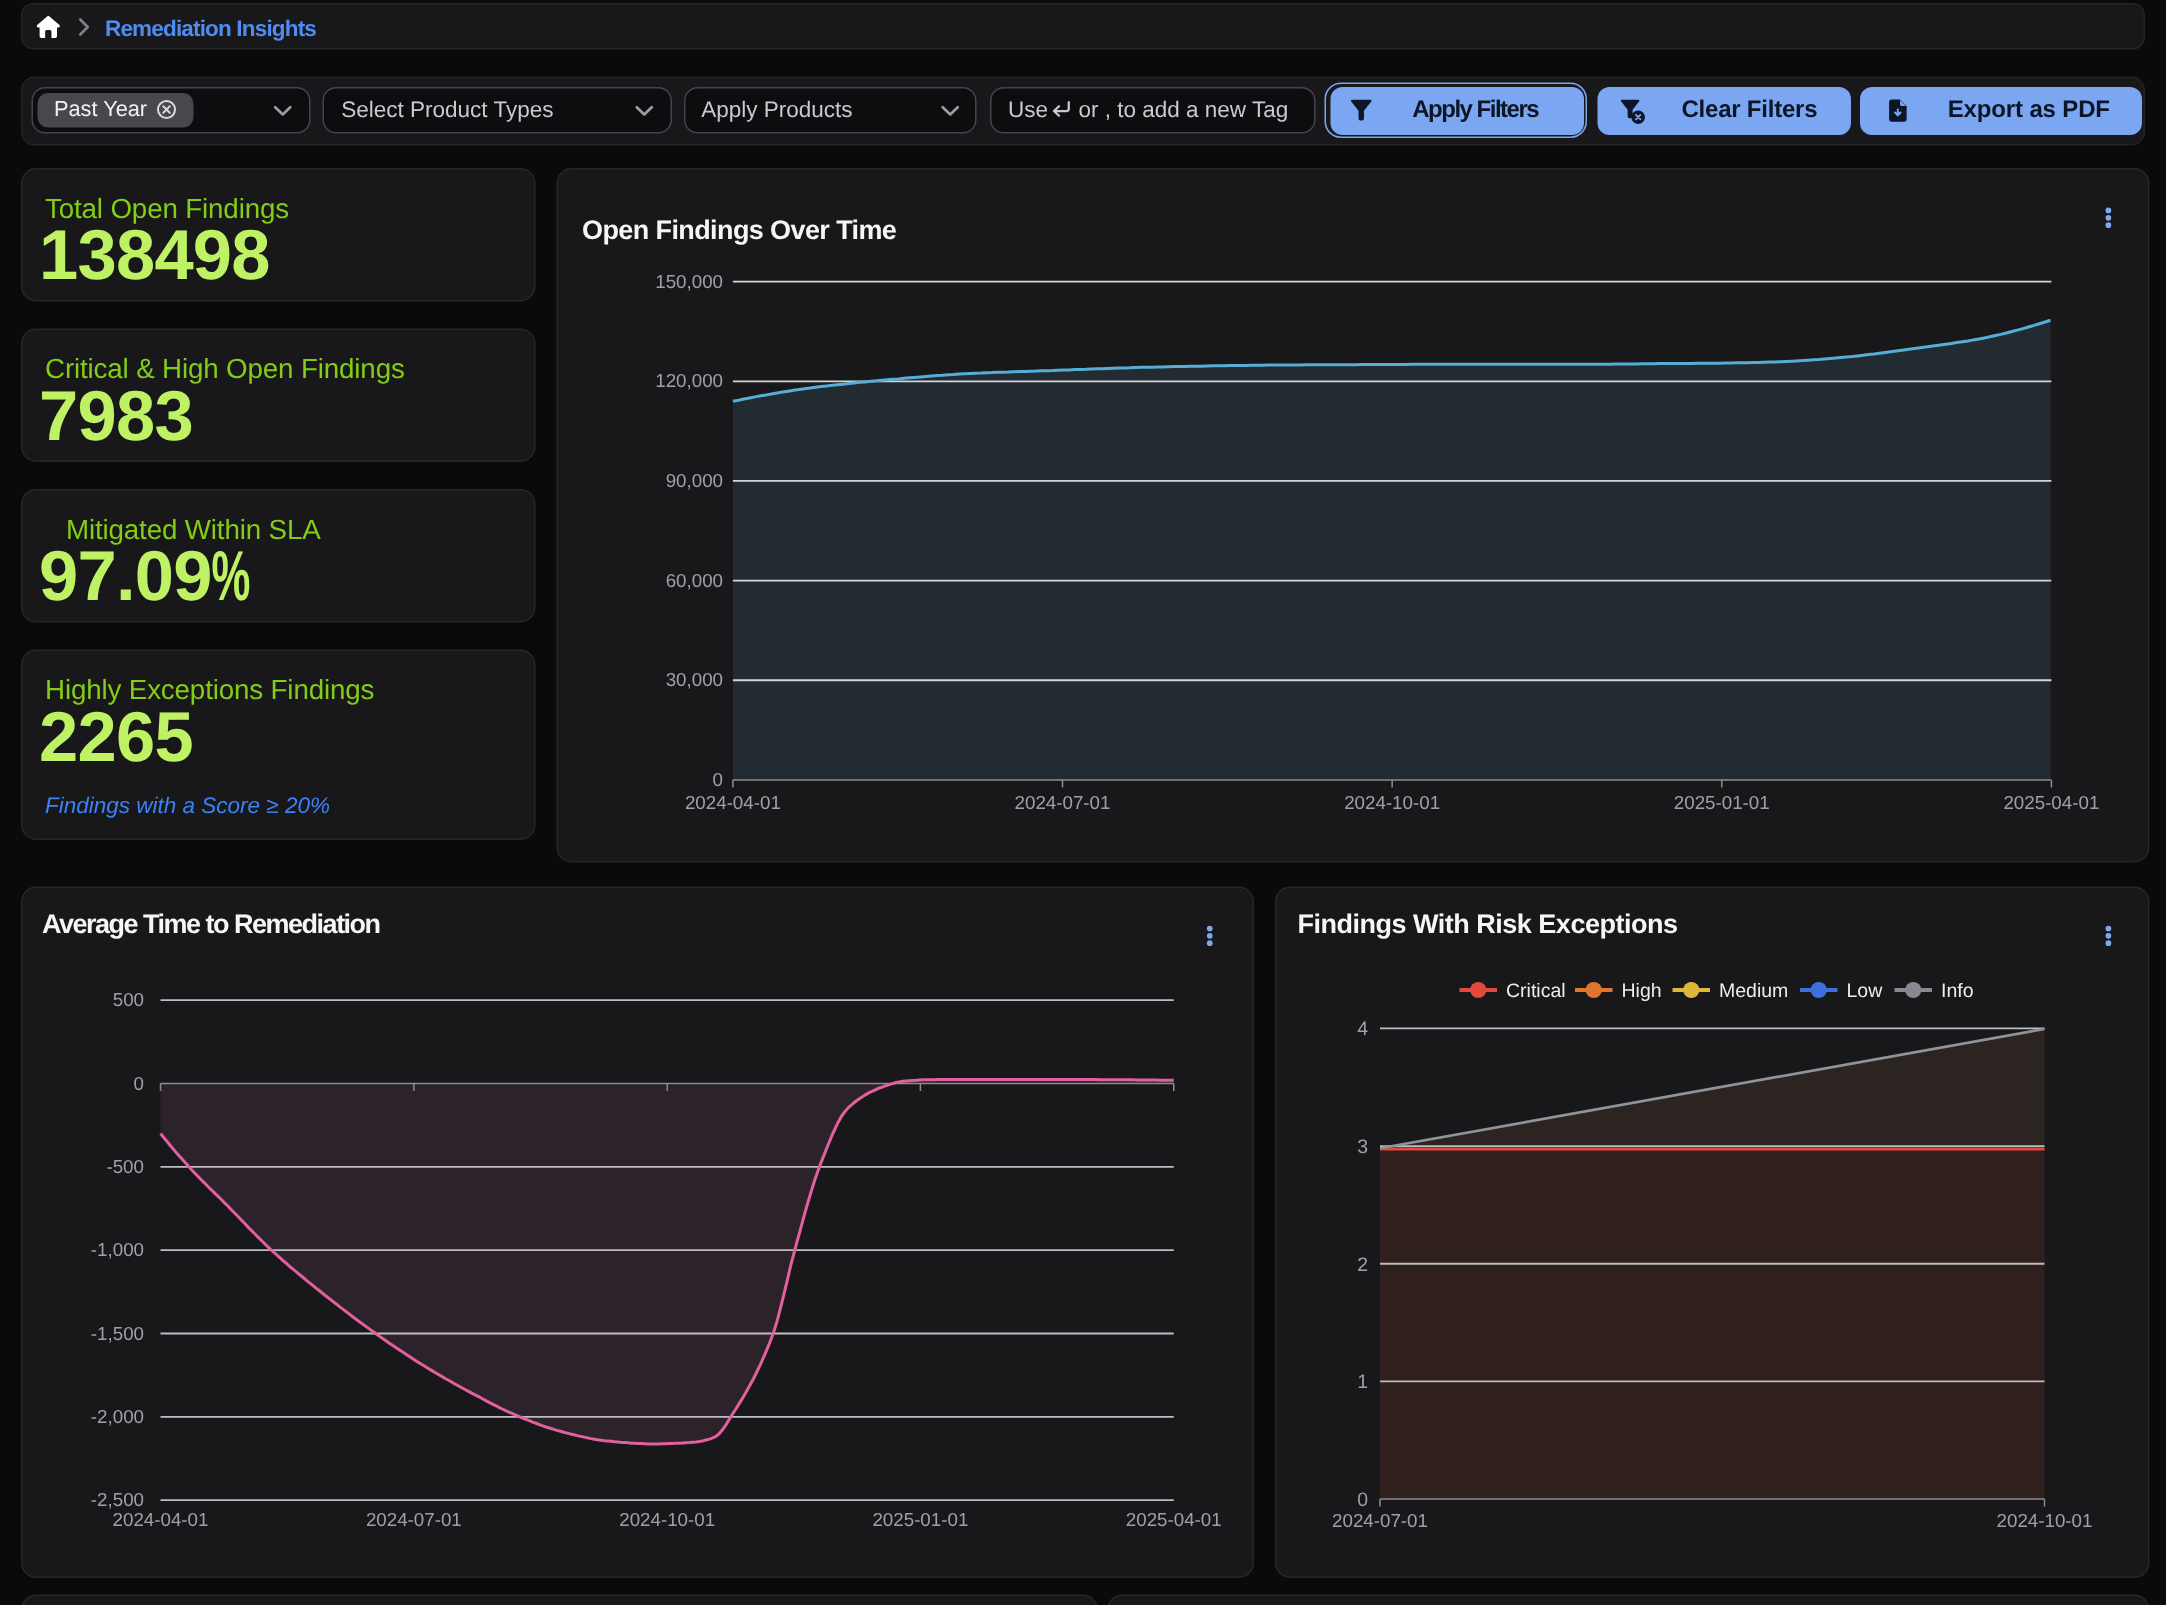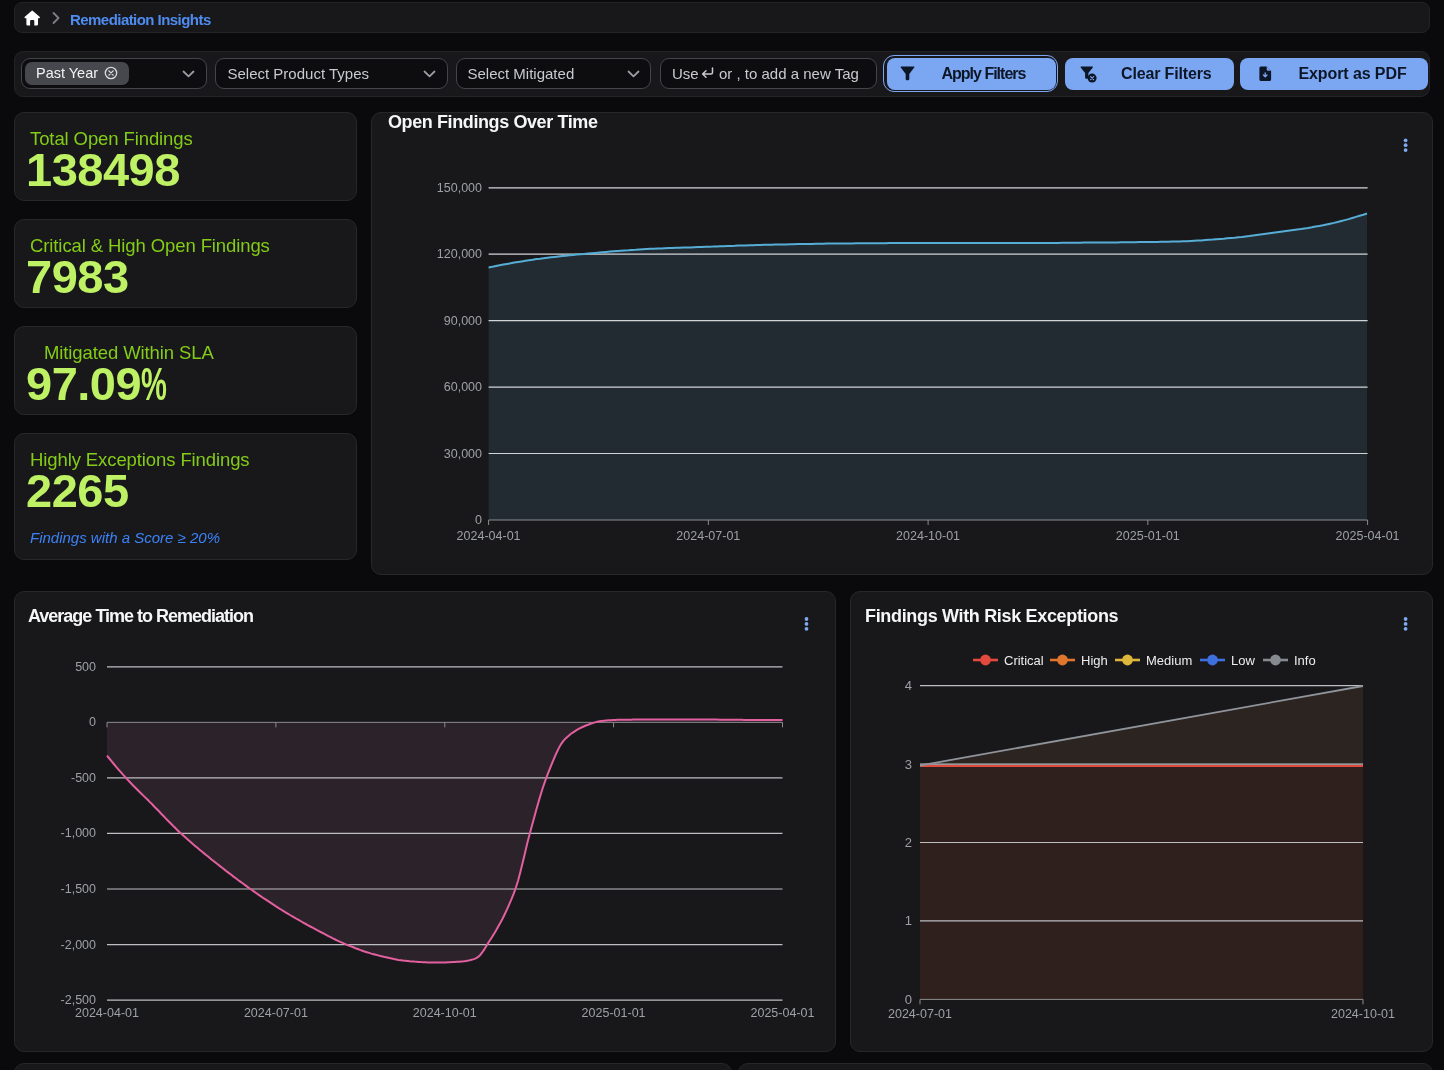--- a/index.html
+++ b/index.html
@@ -40,21 +40,21 @@
   <polyline points="1.5,1.5 6.5,6.3 11.5,1.5" fill="none" stroke="#9b9da1" stroke-width="1.8" stroke-linecap="round" stroke-linejoin="round"></polyline>
 </svg>
 
 <div class="selbox" style="left:215px;top:57.5px;width:232.5px;height:31.5px;"></div>
 <div class="seltxt" style="left:227.5px;top:57.5px;">Select Product Types</div>
 <svg class="abs" style="left:423px;top:70px;" width="13" height="8" viewBox="0 0 13 8">
   <polyline points="1.5,1.5 6.5,6.3 11.5,1.5" fill="none" stroke="#9b9da1" stroke-width="1.8" stroke-linecap="round" stroke-linejoin="round"></polyline>
 </svg>
 
 <div class="selbox" style="left:455.5px;top:57.5px;width:195.5px;height:31.5px;"></div>
-<div class="seltxt" style="left:467.5px;top:57.5px;">Select Mitigated</div>
+<div class="seltxt" style="left:467.5px;top:57.5px;">Apply Products</div>
 <svg class="abs" style="left:627px;top:70px;" width="13" height="8" viewBox="0 0 13 8">
   <polyline points="1.5,1.5 6.5,6.3 11.5,1.5" fill="none" stroke="#9b9da1" stroke-width="1.8" stroke-linecap="round" stroke-linejoin="round"></polyline>
 </svg>
 
 <div class="selbox" style="left:659.5px;top:57.5px;width:217px;height:31.5px;"></div>
 <div class="seltxt" style="left:672px;top:57.5px;">Use </div>
 <svg class="abs" style="left:700px;top:66px;" width="15" height="13" viewBox="0 0 15 13">
   <path d="M12.5 2 L12.5 6.5 Q12.5 8 11 8 L3.5 8 M6 4.8 L2.6 8 L6 11.2" fill="none" stroke="#c8cacd" stroke-width="1.5" stroke-linecap="round" stroke-linejoin="round"></path>
 </svg>
 <div class="seltxt" style="left:719px;top:57.5px;">or , to add a new Tag</div>
@@ -87,21 +87,21 @@
 <div class="stitle" style="top:235px;left:30px;">Critical &amp; High Open Findings</div>
 <div class="snum" style="top:252.7px;left:26px;">7983</div>
 <div class="card" style="left:14px;top:326px;width:343px;height:89px;"></div>
 <div class="stitle" style="top:342px;left:44px;text-align:center;">Mitigated Within SLA</div>
 <div class="snum" style="top:359.7px;left:26px;">97.09<span style="display:inline-block;transform:scaleX(0.62);transform-origin:left;margin-right:-15px;">%</span></div>
 <div class="card" style="left:14px;top:433px;width:343px;height:127px;"></div>
 <div class="stitle" style="top:449px;left:30px;">Highly Exceptions Findings</div>
 <div class="snum" style="top:466.7px;left:26px;">2265</div>
 <div class="abs" style="left:30px;top:529px;font-size:15px;font-style:italic;color:#3b82f6;">Findings with a Score ≥ 20%</div>
 <div class="card" style="left:371px;top:112px;width:1062px;height:463px;"></div>
-<div class="ctitle" style="left:388px;top:112px;letter-spacing:-0.4px;">Open Findings Over Time</div>
+<div class="ctitle" style="left:388px;top:143px;letter-spacing:-0.4px;">Open Findings Over Time</div>
 <svg class="abs" style="left:371px;top:112px;" width="1062" height="463" viewBox="0 0 1062 463">
     <path d="M117.6,155.5 L121.3,154.8 L125.0,154.0 L128.6,153.3 L132.3,152.6 L136.0,151.9 L139.7,151.3 L143.3,150.6 L147.0,150.0 L150.7,149.4 L154.4,148.8 L158.0,148.2 L161.7,147.7 L165.4,147.1 L169.1,146.7 L172.7,146.2 L176.4,145.7 L180.1,145.3 L183.8,144.9 L187.4,144.5 L191.1,144.1 L194.8,143.7 L198.5,143.3 L202.1,142.9 L205.8,142.6 L209.5,142.2 L213.2,141.9 L216.8,141.5 L220.5,141.2 L224.2,140.9 L227.9,140.6 L231.5,140.2 L235.2,139.9 L238.9,139.6 L242.6,139.3 L246.2,139.0 L249.9,138.7 L253.6,138.4 L257.3,138.2 L260.9,137.9 L264.6,137.7 L268.3,137.4 L272.0,137.2 L275.6,137.0 L279.3,136.8 L283.0,136.7 L286.7,136.5 L290.3,136.4 L294.0,136.2 L297.7,136.1 L301.4,136.0 L305.0,135.8 L308.7,135.7 L312.4,135.6 L316.1,135.5 L319.7,135.4 L323.4,135.2 L327.1,135.1 L330.8,135.0 L334.4,134.8 L338.1,134.7 L341.8,134.6 L345.5,134.4 L349.1,134.3 L352.8,134.2 L356.5,134.0 L360.2,133.9 L363.8,133.8 L367.5,133.6 L371.2,133.5 L374.9,133.4 L378.5,133.3 L382.2,133.2 L385.9,133.0 L389.6,132.9 L393.2,132.8 L396.9,132.8 L400.6,132.7 L404.3,132.6 L407.9,132.5 L411.6,132.4 L415.3,132.4 L419.0,132.3 L422.7,132.2 L426.3,132.1 L430.0,132.1 L433.7,132.0 L437.4,131.9 L441.0,131.9 L444.7,131.8 L448.4,131.7 L452.1,131.7 L455.7,131.6 L459.4,131.6 L463.1,131.5 L466.8,131.5 L470.4,131.5 L474.1,131.4 L477.8,131.4 L481.5,131.4 L485.1,131.3 L488.8,131.3 L492.5,131.3 L496.2,131.3 L499.8,131.2 L503.5,131.2 L507.2,131.2 L510.9,131.2 L514.5,131.2 L518.2,131.1 L521.9,131.1 L525.6,131.1 L529.2,131.1 L532.9,131.1 L536.6,131.0 L540.3,131.0 L543.9,131.0 L547.6,131.0 L551.3,131.0 L555.0,131.0 L558.6,131.0 L562.3,131.0 L566.0,131.0 L569.7,130.9 L573.3,130.9 L577.0,130.9 L580.7,130.9 L584.4,130.9 L588.0,130.9 L591.7,130.9 L595.4,130.9 L599.1,130.9 L602.7,130.9 L606.4,130.9 L610.1,130.9 L613.8,130.9 L617.4,130.9 L621.1,130.9 L624.8,130.9 L628.5,130.9 L632.1,130.9 L635.8,130.9 L639.5,130.9 L643.2,130.9 L646.8,130.9 L650.5,130.9 L654.2,130.9 L657.9,130.9 L661.5,130.9 L665.2,130.9 L668.9,130.9 L672.6,130.9 L676.2,130.9 L679.9,130.9 L683.6,130.9 L687.3,130.9 L690.9,130.8 L694.6,130.8 L698.3,130.8 L702.0,130.8 L705.7,130.7 L709.3,130.7 L713.0,130.6 L716.7,130.6 L720.4,130.6 L724.0,130.5 L727.7,130.5 L731.4,130.5 L735.1,130.4 L738.7,130.4 L742.4,130.4 L746.1,130.4 L749.8,130.3 L753.4,130.3 L757.1,130.3 L760.8,130.2 L764.5,130.2 L768.1,130.1 L771.8,130.1 L775.5,130.1 L779.2,130.0 L782.8,130.0 L786.5,129.9 L790.2,129.8 L793.9,129.8 L797.5,129.7 L801.2,129.6 L804.9,129.5 L808.6,129.4 L812.2,129.3 L815.9,129.2 L819.6,129.0 L823.3,128.8 L826.9,128.6 L830.6,128.4 L834.3,128.1 L838.0,127.8 L841.6,127.6 L845.3,127.3 L849.0,127.0 L852.7,126.7 L856.3,126.3 L860.0,126.0 L863.7,125.7 L867.4,125.3 L871.0,124.9 L874.7,124.4 L878.4,124.0 L882.1,123.5 L885.7,123.0 L889.4,122.5 L893.1,122.0 L896.8,121.5 L900.4,121.0 L904.1,120.5 L907.8,120.0 L911.5,119.5 L915.1,119.0 L918.8,118.5 L922.5,118.0 L926.2,117.5 L929.8,117.0 L933.5,116.4 L937.2,115.9 L940.9,115.3 L944.5,114.6 L948.2,114.0 L951.9,113.3 L955.6,112.5 L959.2,111.7 L962.9,110.9 L966.6,110.0 L970.3,109.0 L973.9,108.1 L977.6,107.1 L981.3,106.0 L985.0,104.9 L988.6,103.8 L992.3,102.7 L996.0,101.5 L996.0,408.0 L117.6,408.0 Z" fill="#222a32"></path>
     <line x1="117.6" y1="75.8" x2="996.6" y2="75.8" stroke="#d2d5d8" stroke-width="1.2"></line>
     <line x1="117.6" y1="142.2" x2="996.6" y2="142.2" stroke="#d2d5d8" stroke-width="1.2"></line>
     <line x1="117.6" y1="208.6" x2="996.6" y2="208.6" stroke="#d2d5d8" stroke-width="1.2"></line>
     <line x1="117.6" y1="275.1" x2="996.6" y2="275.1" stroke="#d2d5d8" stroke-width="1.2"></line>
     <line x1="117.6" y1="341.5" x2="996.6" y2="341.5" stroke="#d2d5d8" stroke-width="1.2"></line>
     <line x1="117.6" y1="408" x2="996.6" y2="408" stroke="#8a8c8f" stroke-width="1"></line>
     <line x1="117.6" y1="408" x2="117.6" y2="413" stroke="#8a8c8f" stroke-width="1"></line>
     <line x1="337.35" y1="408" x2="337.35" y2="413" stroke="#8a8c8f" stroke-width="1"></line>

